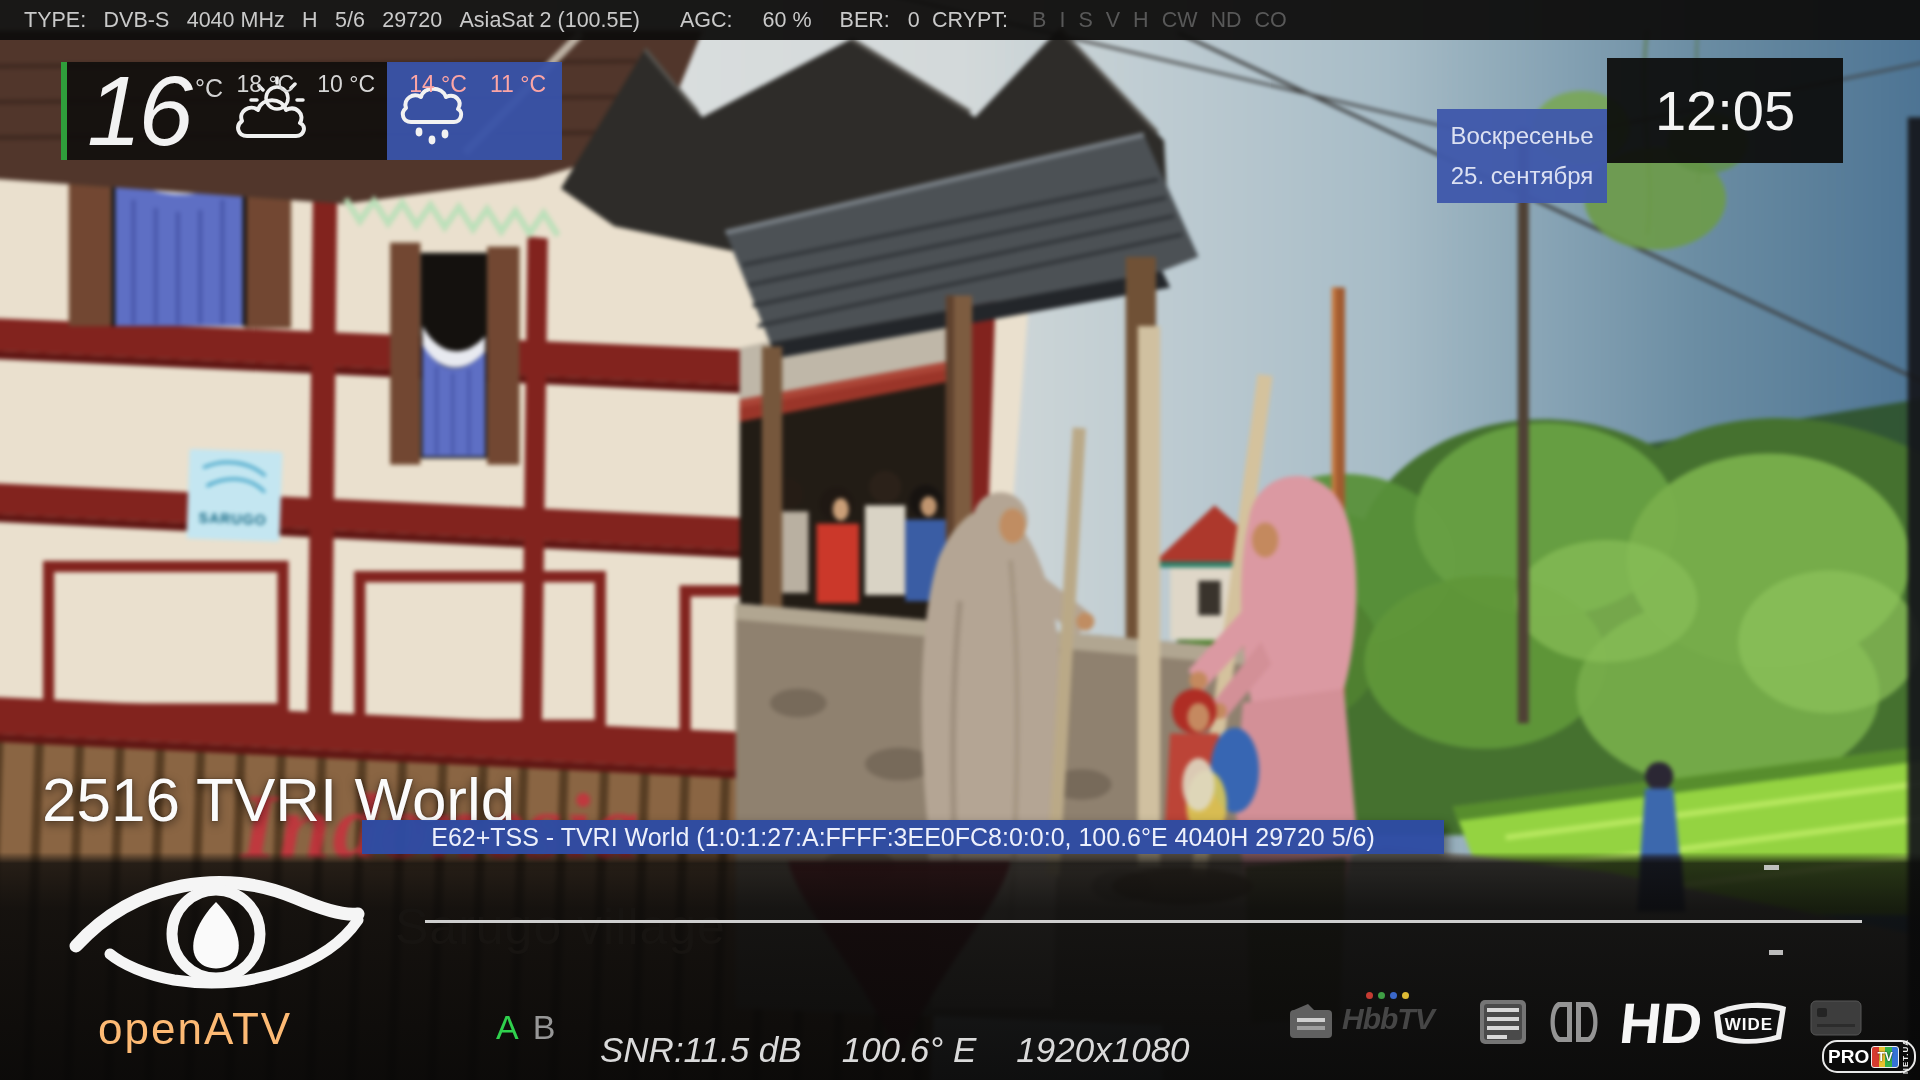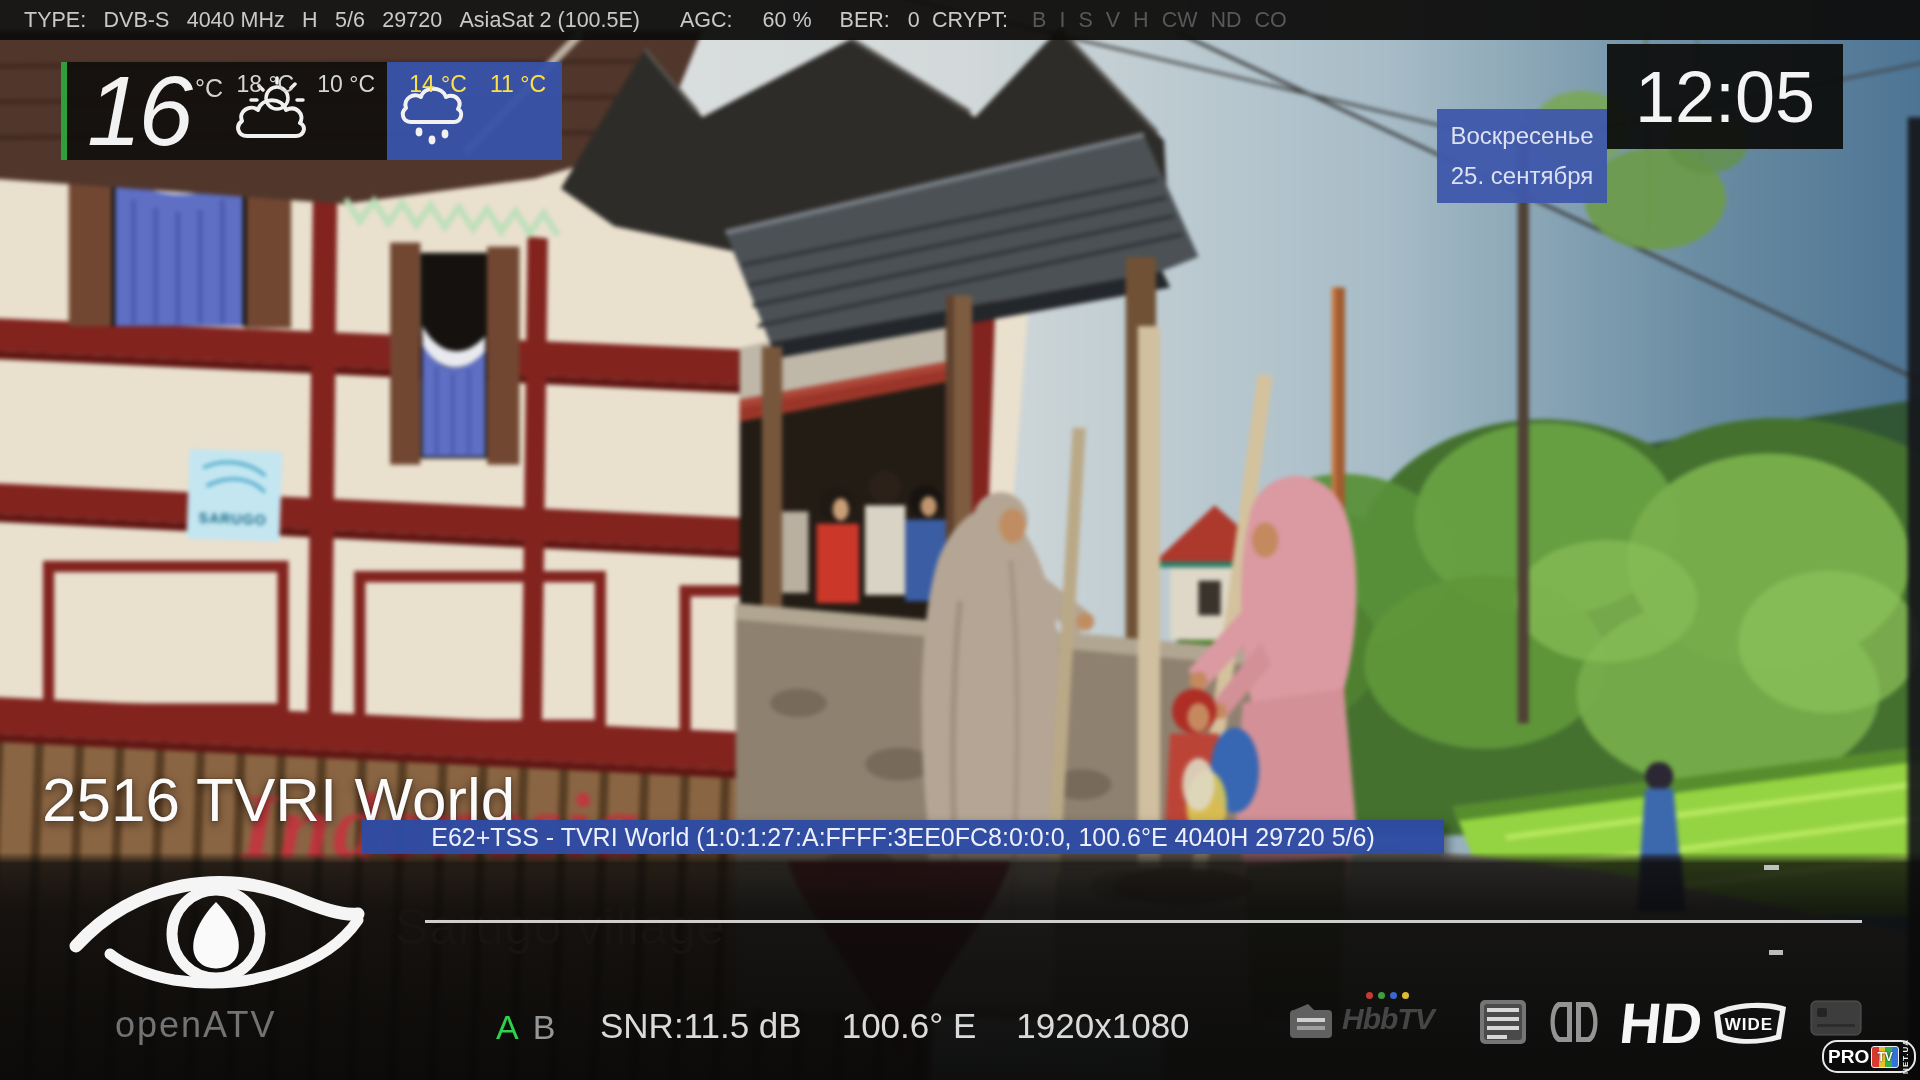--- a/index.html
+++ b/index.html
@@ -22,51 +22,51 @@
   
   .weather{left:61px;top:62px;width:501px;height:98px;display:flex;z-index:10;}
   .w-dark{position:relative;width:326px;height:98px;background:rgba(14,13,12,0.87);
           border-left:6px solid #2f9e3b;box-sizing:border-box;}
   .w-blue{position:relative;width:175px;height:98px;background:rgba(56,82,168,0.96);}
   .temp-big{position:absolute;left:20px;top:0;height:98px;display:flex;align-items:center;
             font-size:98px;font-weight:100;color:#f2f2f2;letter-spacing:-3px;font-style:italic;}
   .deg-big{position:absolute;left:128px;top:12px;font-size:25px;color:#d2d2d2;}
   .w-temps{position:absolute;right:12px;top:9px;text-align:right;font-size:23px;
            color:#d6d6d6;display:flex;flex-direction:row;gap:23px;}
-  .w-temps.blue{color:#fde047;right:16px;}
+  .w-temps.blue{color:#fca5a5;right:16px;}
   
   .date-panel{left:1437px;top:66px;width:170px;height:94px;background:rgba(63,88,171,0.96);
               z-index:10;display:flex;flex-direction:column;justify-content:center;
               align-items:center;gap:12px;color:#dbe0f2;font-size:24px;margin-top:43px;}
-  .clock-panel{left:1607px;top:44px;width:236px;height:105px;background:rgba(12,12,11,0.93);
+  .clock-panel{left:1607px;top:58px;width:236px;height:105px;background:rgba(12,12,11,0.93);
                z-index:10;display:flex;align-items:center;justify-content:center;
-               font-size:72px;font-weight:100;color:#f4f4f4;}
+               font-size:56px;font-weight:100;color:#f4f4f4;}
   
   .chname{left:42px;top:764px;z-index:6;font-size:62px;font-weight:400;color:#fbfbfb;
           text-shadow:0 3px 10px rgba(0,0,0,0.55),0 0 2px rgba(0,0,0,0.4);}
   .svcbar{left:362px;top:820px;width:1082px;height:34px;background:rgba(45,75,163,0.97);
           z-index:7;display:flex;align-items:center;justify-content:center;font-size:25px;
           color:#edf0fb;box-shadow:4px 5px 10px rgba(0,0,0,0.45);}
   
   .botgrad{left:0;top:852px;width:1920px;height:228px;z-index:5;
            background:linear-gradient(180deg,rgba(10,10,10,0) 0%,rgba(10,10,10,0.78) 5%,
            rgba(9,9,9,0.90) 25%,rgba(7,7,7,0.96) 100%);}
   .sarugo{left:395px;top:898px;z-index:6;font-size:50px;font-weight:400;color:#181512;
           opacity:0.9;letter-spacing:1px;}
   .sepline{left:425px;top:920px;width:1437px;height:3px;background:#dedede;opacity:0.92;z-index:7;}
   .dash{height:5px;background:#cfcfcf;opacity:0.9;z-index:7;}
   
   .logo-eye{left:66px;top:858px;z-index:8;}
-  .logo-text{left:98px;top:1004px;z-index:8;font-size:36px;font-weight:300;color:#737373;
-             letter-spacing:2px;margin-left:17px;}
+  .logo-text{left:98px;top:1004px;z-index:8;font-size:44px;font-weight:300;color:#fdba74;
+             letter-spacing:2px;}
   
   .ab{left:496px;top:1008px;z-index:8;font-size:34px;display:flex;gap:14px;}
   .ab .a{color:#2fd04d;font-weight:500;}
   .ab .b{color:#979797;}
-  .snrrow{left:600px;top:1006px;z-index:8;display:flex;gap:40px;font-size:35px;color:#dadada;}
+  .snrrow{left:600px;top:1030px;z-index:8;display:flex;gap:40px;font-size:35px;color:#dadada;font-style:italic;}
   
   .icn{z-index:8;}
   .hbbtv{left:1342px;top:994px;z-index:8;position:absolute;}
   .hbb-dots{position:absolute;left:24px;top:-2px;display:flex;gap:5px;}
   .hbb-dots span{width:7px;height:7px;border-radius:50%;}
   .hbb-text{font-size:30px;font-weight:700;font-style:italic;color:#464646;letter-spacing:-1px;
             margin-top:8px;}
   .hd{left:1620px;top:990px;z-index:8;font-size:57px;font-weight:800;color:#f6f6f6;
       transform:skewX(-6deg);}
   

